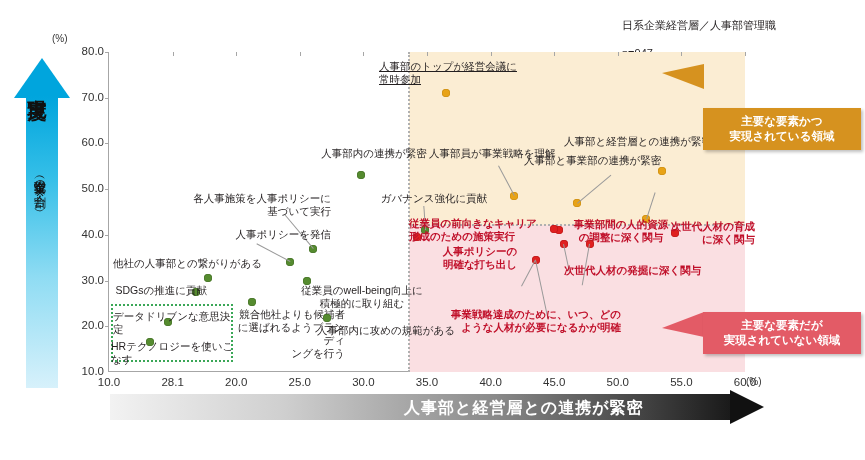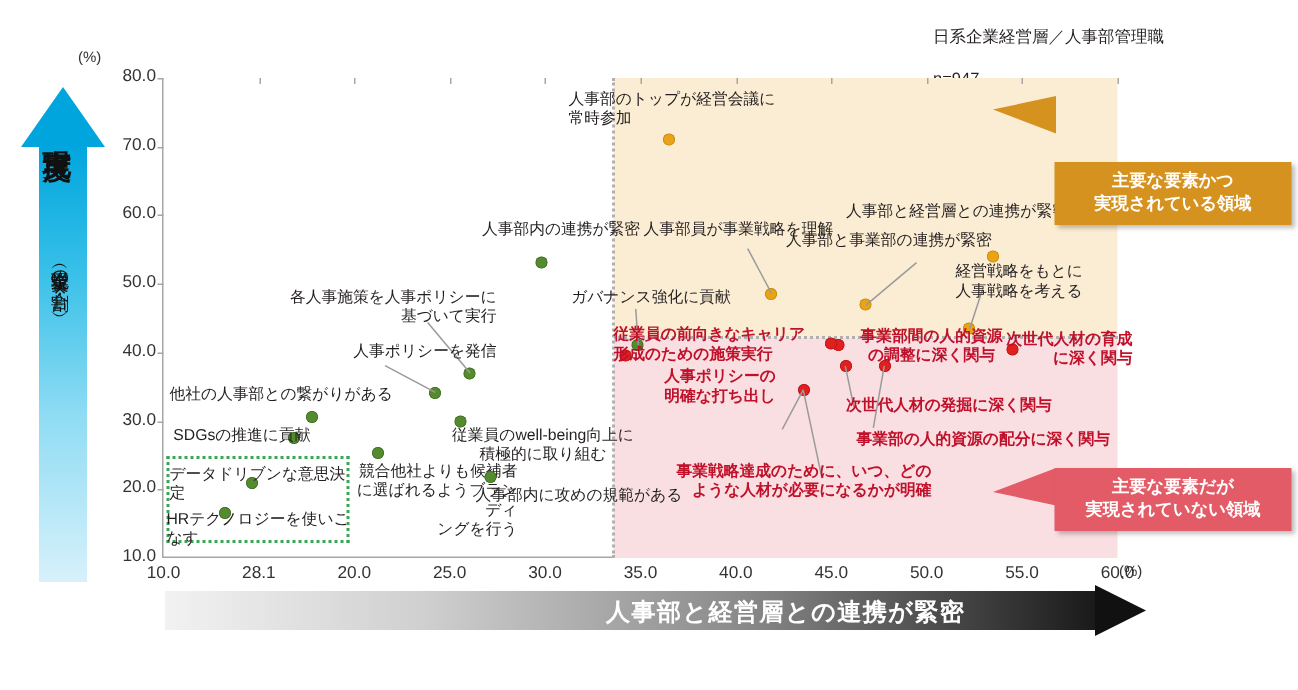--- a/index.html
+++ b/index.html
@@ -230,41 +230,39 @@
     <div class="xtick" style="left:508.8px">50.0</div>
     <div class="xtick-mark" style="left:508.8px"></div>
     <div class="xtick" style="left:572.4px">55.0</div>
     <div class="xtick-mark" style="left:572.4px"></div>
     <div class="xtick" style="left:636px">60.0</div>
     <div class="xtick-mark" style="left:636px"></div>
 
     <div class="green-box" style="left:2px;top:252px;width:122px;height:58px;"></div>
 
     <div class="dot orange" style="left:337.1px;top:41.1px"></div>
-    <div class="plabel" style="left:270px;top:8px;width:190px;">人事部のトップが経営会議に
+    <div class="plabel" style="left:270px;top:8px;width:190px;text-decoration:underline;">人事部のトップが経営会議に
 常時参加</div>
 
     <div class="dot orange" style="left:553.3px;top:118.9px"></div>
     <div class="plabel" style="left:455px;top:83px;width:180px;">人事部と経営層との連携が緊密</div>
 
     <div class="dot green" style="left:251.9px;top:123.4px"></div>
     <div class="plabel" style="left:190px;top:95px;width:150px;text-align:center;">人事部内の連携が緊密</div>
 
     <div class="dot orange" style="left:404.5px;top:144px"></div>
     <div class="leader" style="left:404.5px;top:144px;width:34px;transform:rotate(-118deg);"></div>
     <div class="plabel" style="left:320px;top:95px;width:180px;">人事部員が事業戦略を理解</div>
 
     <div class="dot orange" style="left:468.1px;top:150.9px"></div>
     <div class="leader" style="left:468.1px;top:150.9px;width:44px;transform:rotate(-40deg);"></div>
     <div class="plabel" style="left:415px;top:102px;width:180px;">人事部と事業部の連携が緊密</div>
 
     <div class="dot orange" style="left:536.8px;top:166.9px"></div>
     <div class="leader" style="left:536.8px;top:166.9px;width:28px;transform:rotate(-72deg);"></div>
-    <div class="plabel" style="left:528px;top:123px;width:120px;">経営戦略をもとに
-人事戦略を考える</div>
 
     <div class="dot green" style="left:315.5px;top:178.3px"></div>
     <div class="leader" style="left:315.5px;top:178.3px;width:24px;transform:rotate(-94deg);"></div>
     <div class="plabel" style="left:250px;top:140px;width:150px;text-align:center;">ガバナンス強化に貢献</div>
 
     <div class="dot green" style="left:203.5px;top:196.6px"></div>
     <div class="leader" style="left:203.5px;top:196.6px;width:44px;transform:rotate(-130deg);"></div>
     <div class="plabel align-c" style="left:62px;top:140px;width:160px;">各人事施策を人事ポリシーに
 基づいて実行</div>
 
@@ -308,21 +306,20 @@
     <div class="dot red" style="left:450.3px;top:178.3px"></div>
     <div class="plabel red-t" style="left:452px;top:166px;width:120px;text-align:center;">事業部間の人的資源
 の調整に深く関与</div>
 
     <div class="dot red" style="left:455.3px;top:191.9px"></div>
     <div class="leader" style="left:455.3px;top:191.9px;width:28px;transform:rotate(78deg);"></div>
     <div class="plabel red-t" style="left:455px;top:212px;width:180px;">次世代人材の発掘に深く関与</div>
 
     <div class="dot red" style="left:480.7px;top:191.9px"></div>
     <div class="leader" style="left:480.7px;top:191.9px;width:42px;transform:rotate(100deg);"></div>
-    <div class="plabel red-t" style="left:462px;top:235px;width:190px;">事業部の人的資源の配分に深く関与</div>
 
     <div class="dot red" style="left:445.2px;top:177.4px"></div>
     <div class="leader" style="left:427.4px;top:207.9px;width:60px;transform:rotate(78deg);"></div>
     <div class="plabel red-t align-c" style="left:316px;top:256px;width:196px;">事業戦略達成のために、いつ、どの
 ような人材が必要になるかが明確</div>
 
     <div class="dot red" style="left:566px;top:180.6px"></div>
     <div class="plabel red-t align-c" style="left:534px;top:168px;width:112px;">次世代人材の育成
 に深く関与</div>
   </div>

